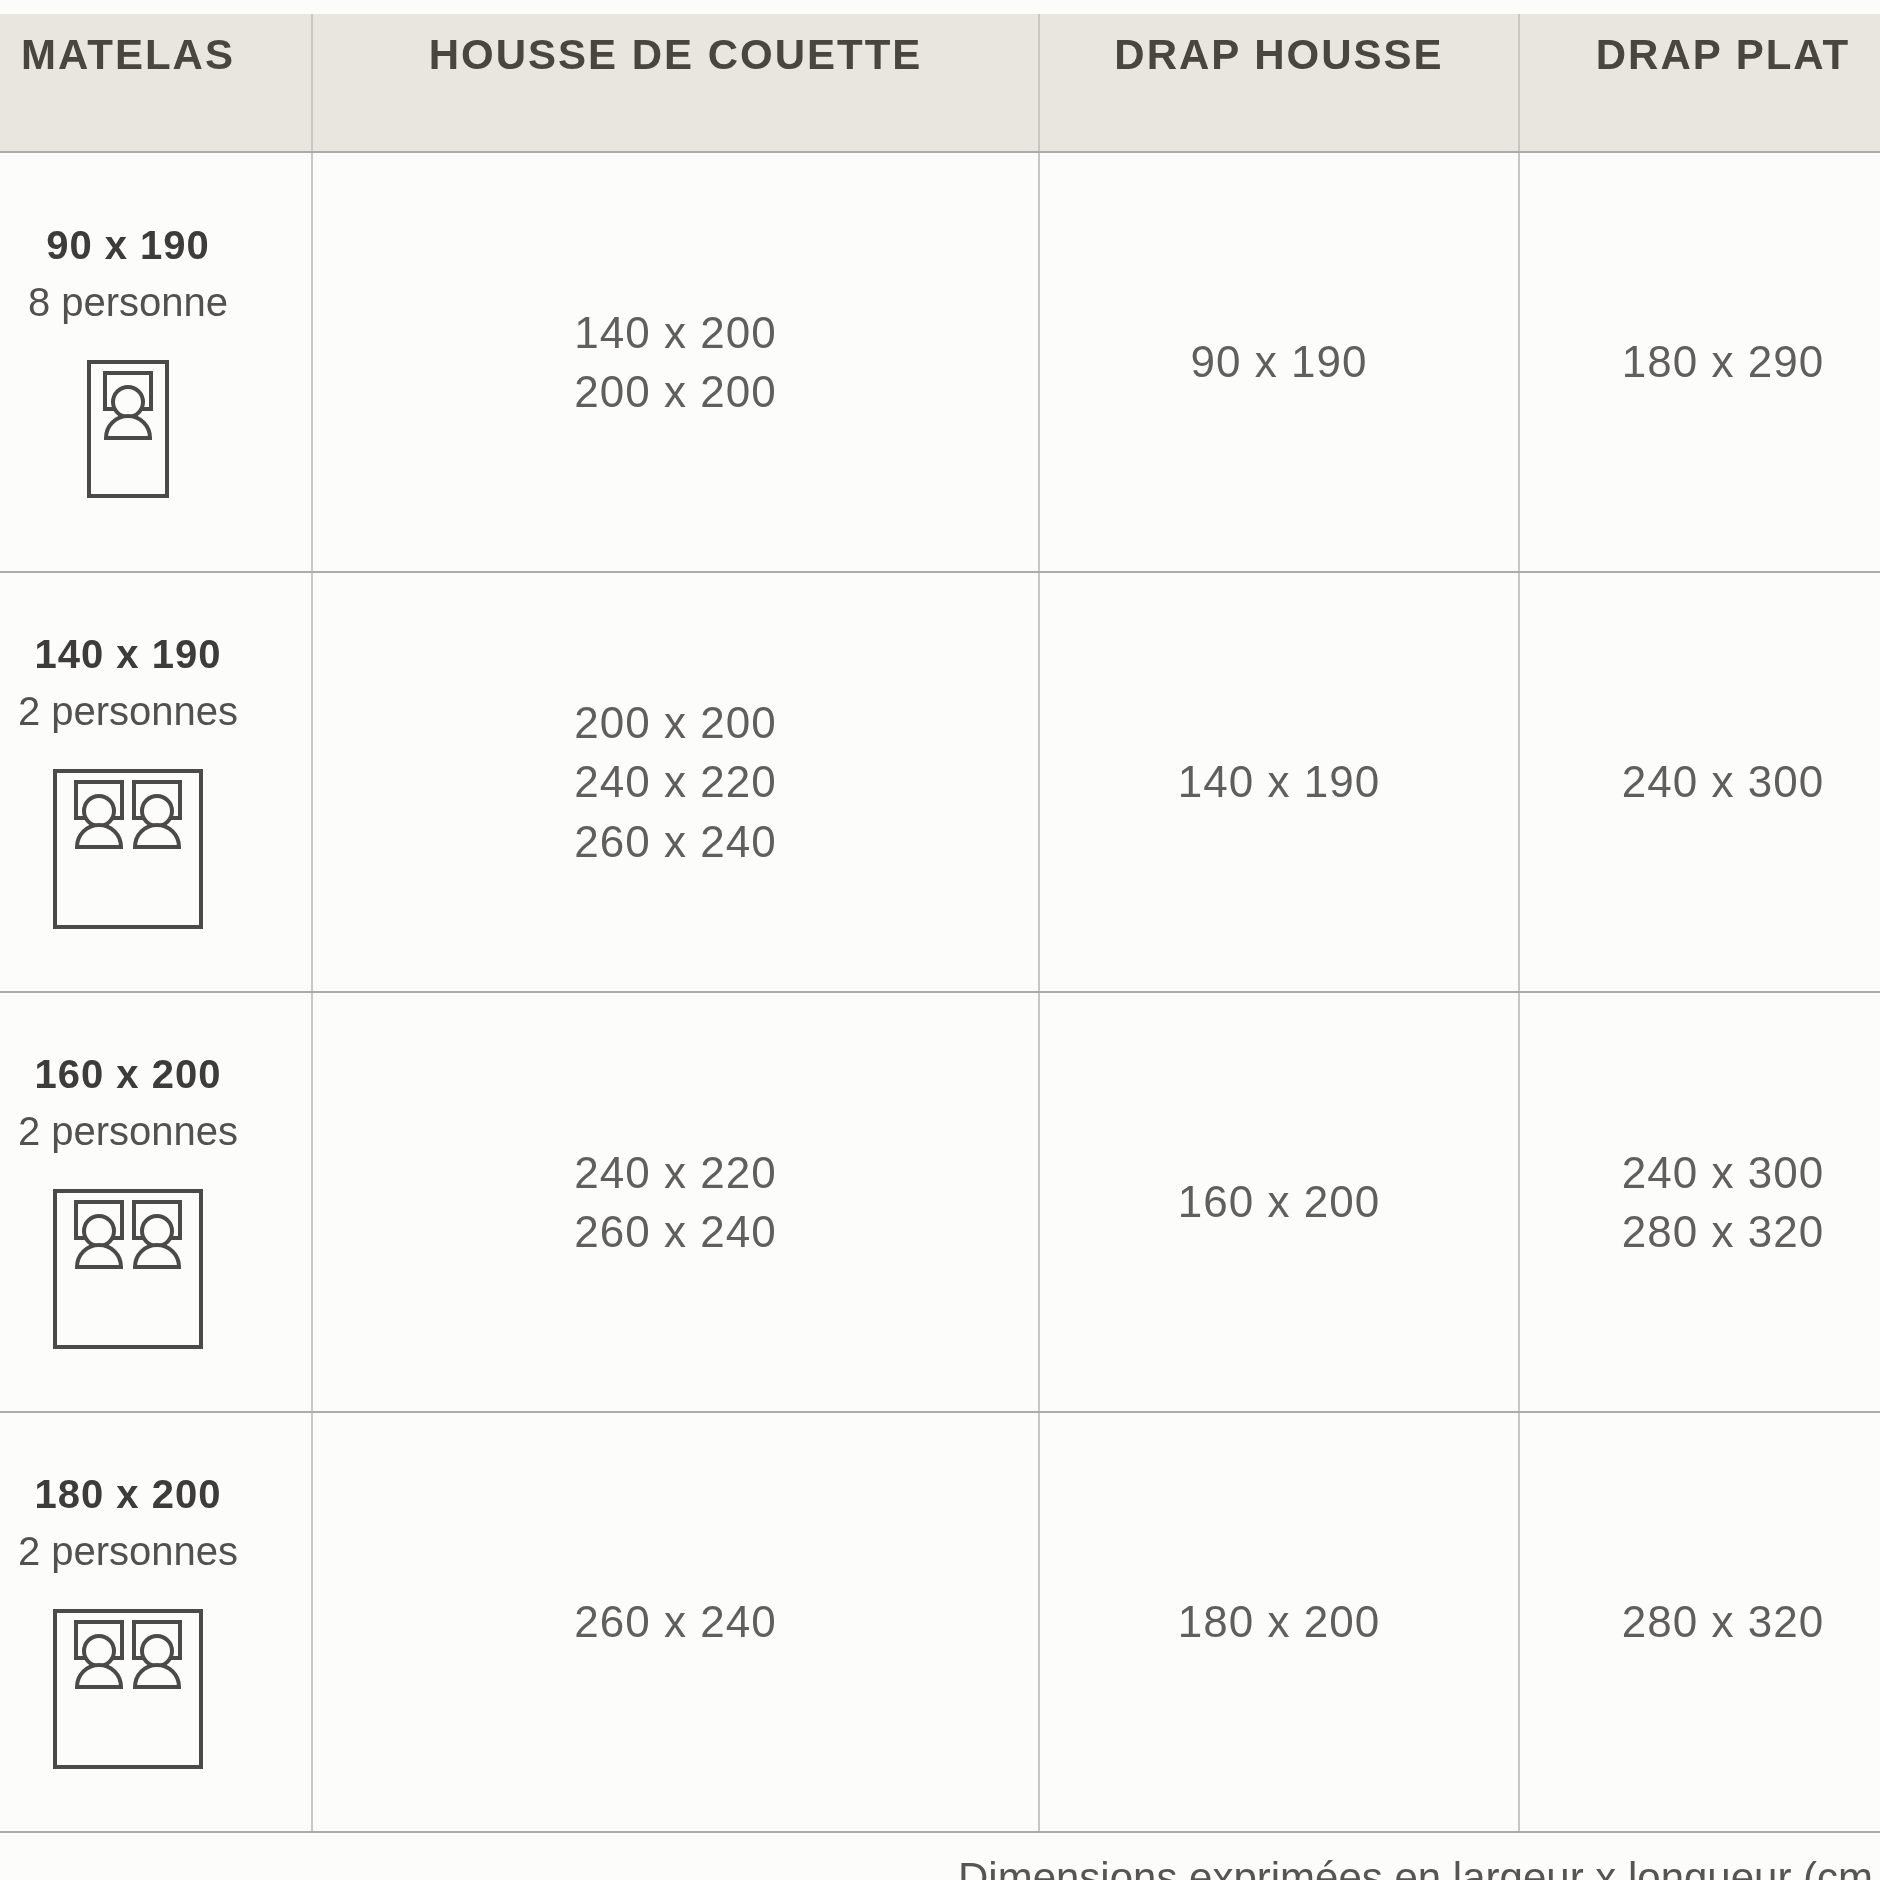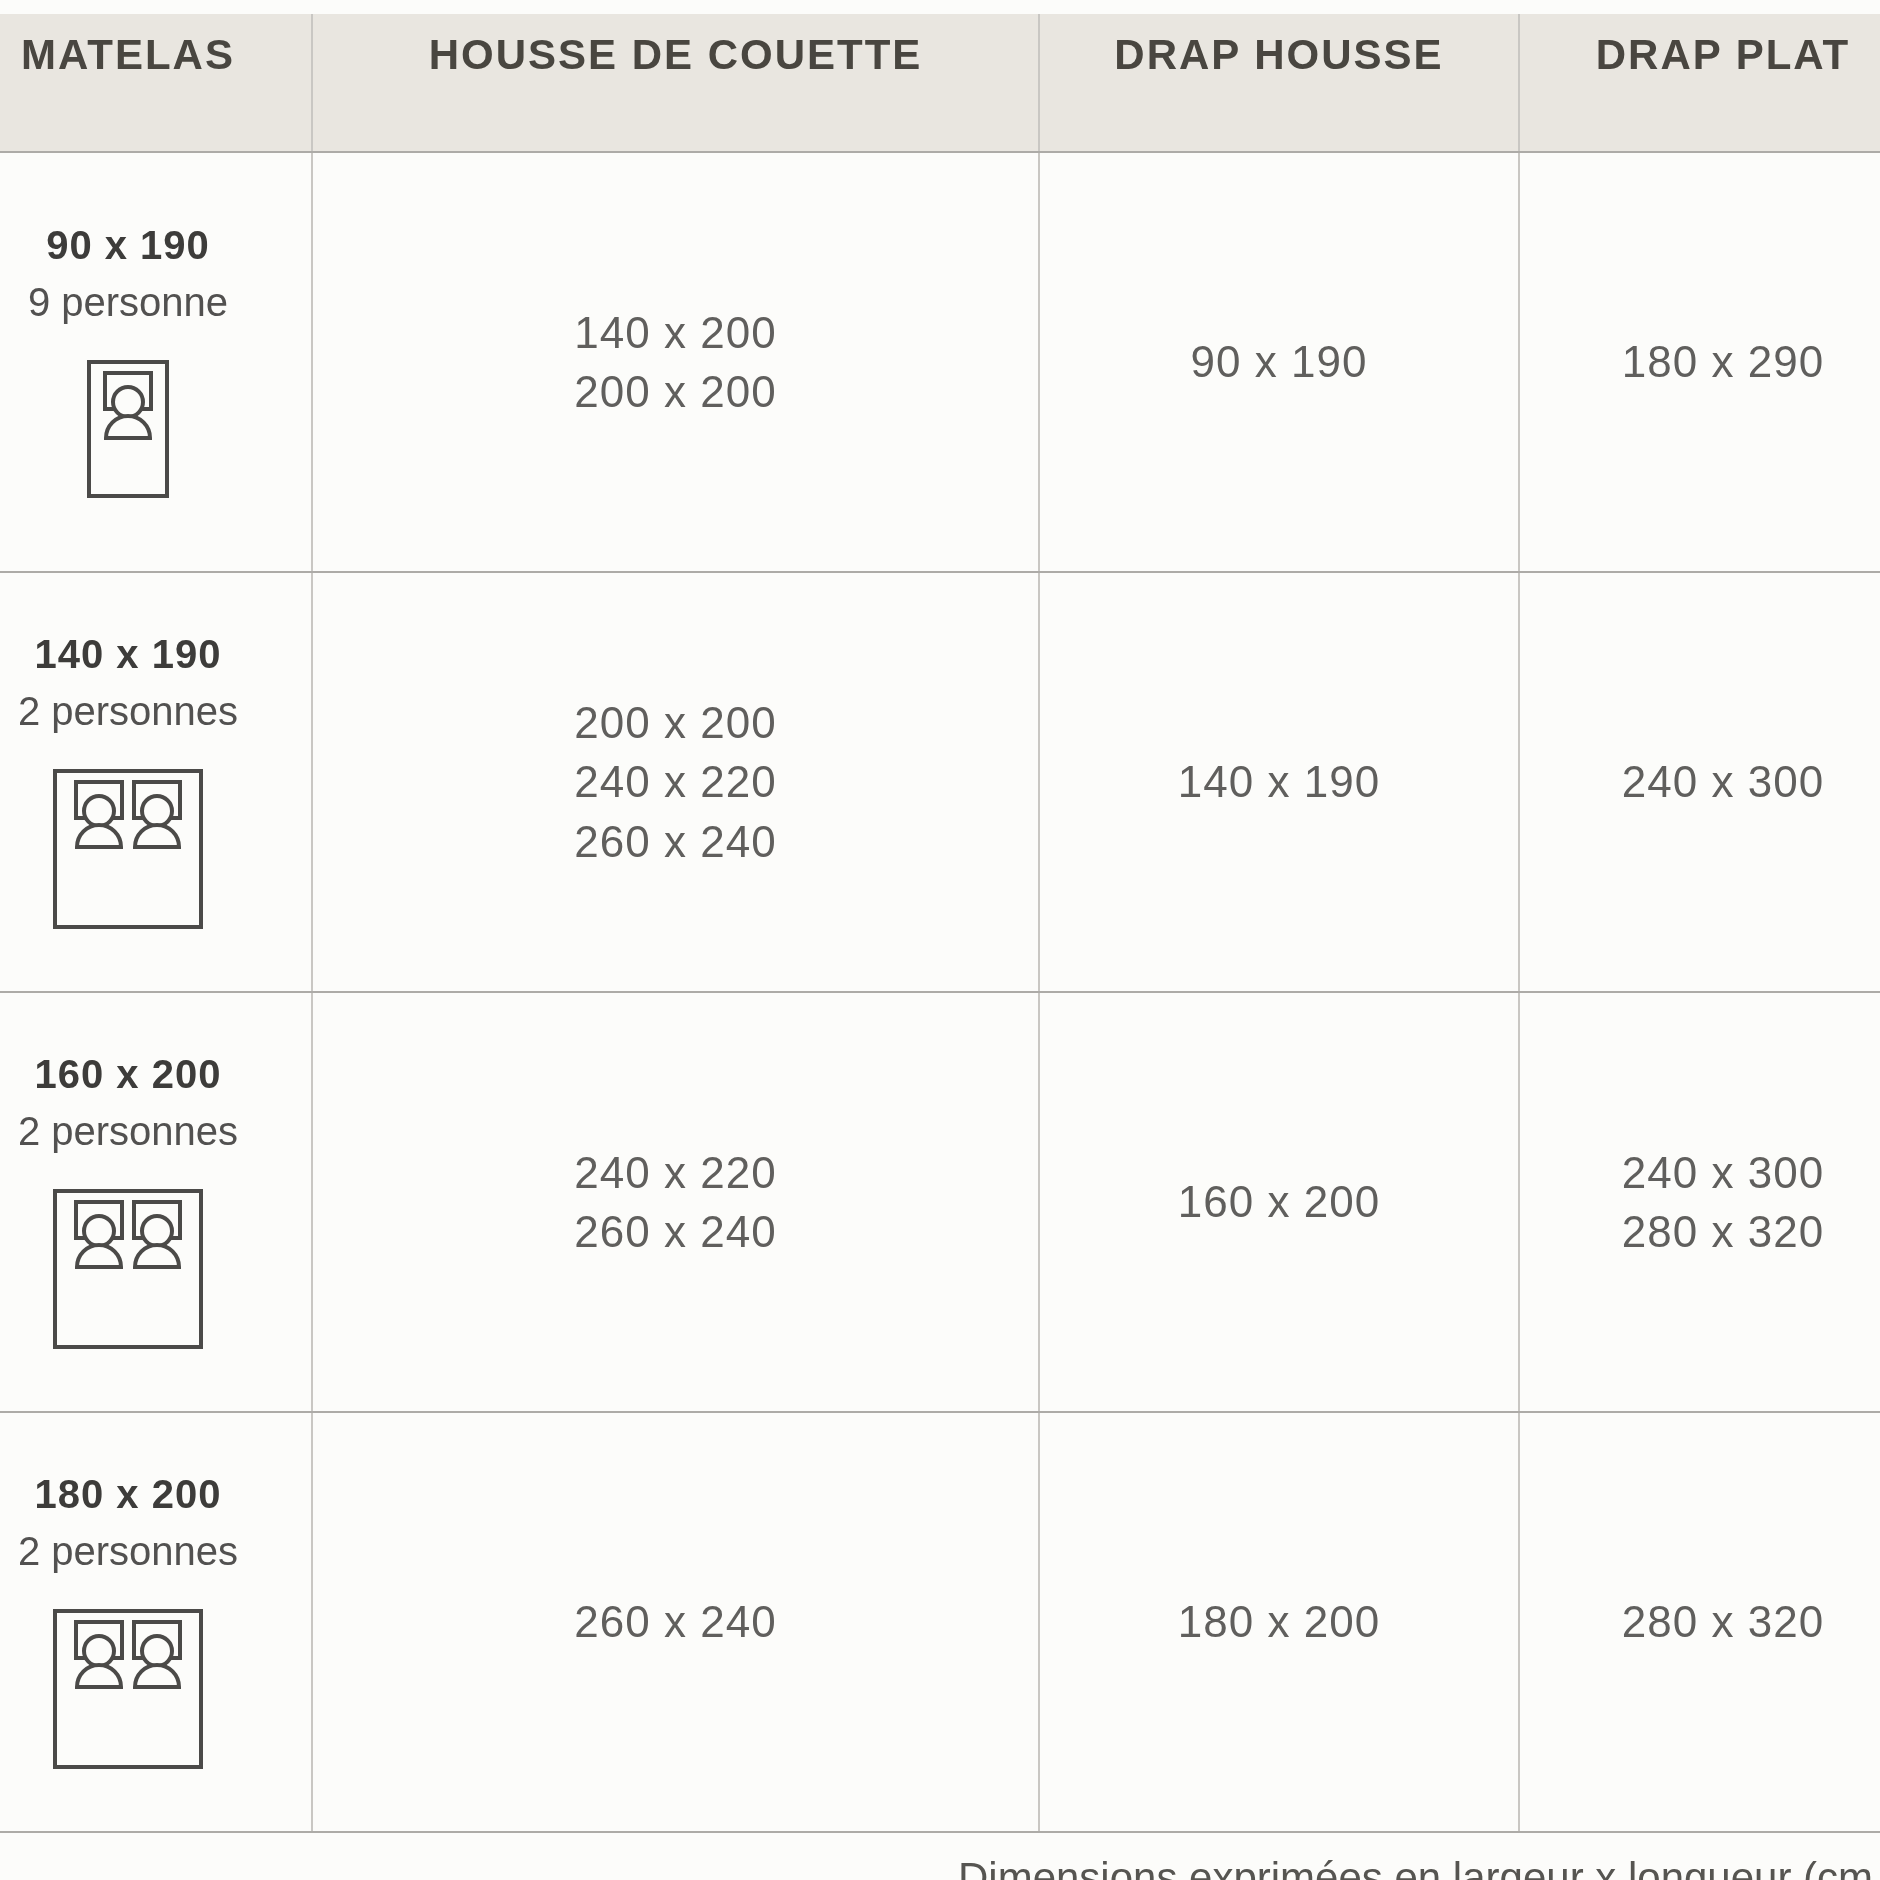--- a/index.html
+++ b/index.html
@@ -94,21 +94,21 @@
     <div class="row hrow">
       <div class="cell c1 hcell">MATELAS</div>
       <div class="cell c2 hcell">HOUSSE DE COUETTE</div>
       <div class="cell c3 hcell">DRAP HOUSSE</div>
       <div class="cell c4 hcell">DRAP PLAT</div>
     </div>
 
     <div class="row drow">
       <div class="cell c1 mcell">
         <div class="m-size">90 x 190</div>
-        <div class="m-cap">9 personne</div>
+        <div class="m-cap">8 personne</div>
         <svg class="bed-icon" width="84" height="140" viewBox="0 0 84 140">
           <rect x="3" y="3" width="78" height="134" fill="none" stroke="#4b4a48" stroke-width="4"></rect>
           <use href="#pillow-person" x="42" y="43"></use>
         </svg>
       </div>
       <div class="cell c2 vcell">140 x 200
 200 x 200</div>
       <div class="cell c3 vcell">90 x 190</div>
       <div class="cell c4 vcell">180 x 290</div>
     </div>

